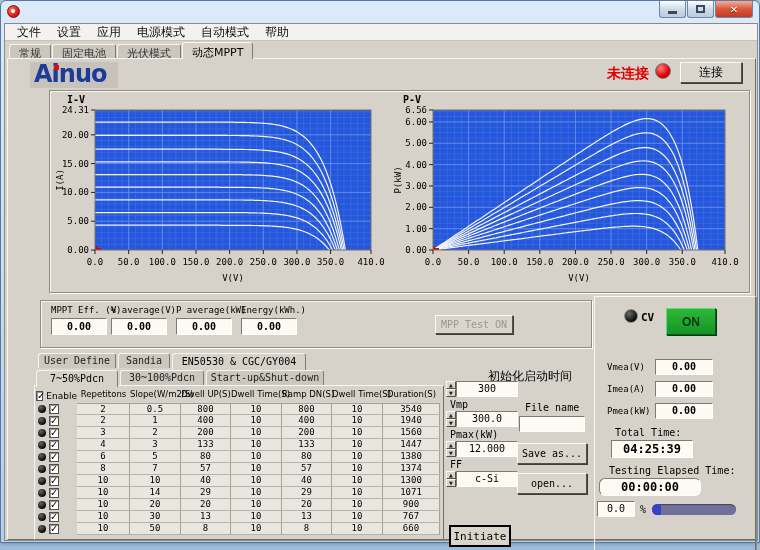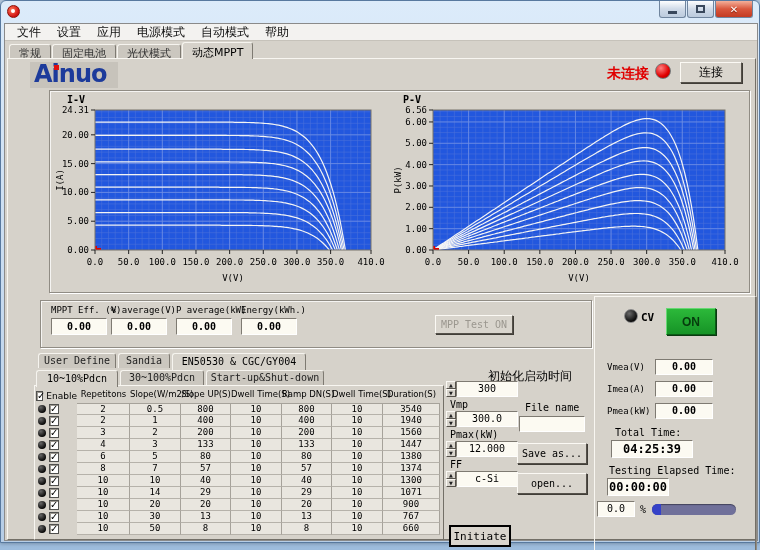--- a/index.html
+++ b/index.html
@@ -457,34 +457,34 @@
         </div>
       </div>
     <button class="btn mpp-btn">MPP Test ON</button>
 
     <div id="profile-tabs">
         <span class="ptab" style="left: 33px; top: 329px; width: 78px; height: 15px; line-height: 14px; position: absolute;">User Define</span>
         <span class="ptab" style="left: 113px; top: 329px; width: 52px; height: 15px; line-height: 14px; position: absolute;">Sandia</span>
         <span class="ptab active" style="left: 167px; top: 329px; width: 134px; height: 17px; line-height: 16px; position: absolute;">EN50530 &amp; CGC/GY004</span>
       </div>
     <div id="range-tabs">
-        <span class="rtab active" style="left: 31px; top: 346px; width: 82px; height: 17px; line-height: 16px; position: absolute;">10~10%Pdcn</span>
+        <span class="rtab active" style="left: 31px; top: 346px; width: 82px; height: 17px; line-height: 16px; position: absolute;">7~50%Pdcn</span>
         <span class="rtab" style="left: 115px; top: 346px; width: 84px; height: 15px; line-height: 14px; position: absolute;">30~100%Pdcn</span>
         <span class="rtab" style="left: 201px; top: 346px; width: 118px; height: 15px; line-height: 14px; position: absolute;">Start-up&amp;Shut-down</span>
       </div>
     <div class="subpanel"></div>
 
     <div class="tbl-head">
       <span class="th-enable">
         <span class="cb" style="margin-right:3px;"></span>
         <span>Enable</span>
       </span>
     <span class="hc" style="width: 53px;">Repetitons</span>
         <span class="hc" style="width: 51px;">Slope(W/m2/S)</span>
-        <span class="hc" style="width: 50px;">Slope UP(S)</span>
+        <span class="hc" style="width: 50px;">Dwell UP(S)</span>
         <span class="hc" style="width: 51px;">Dwell Time(S)</span>
         <span class="hc" style="width: 50px;">Ramp DN(S)</span>
         <span class="hc" style="width: 51px;">Dwell Time(S)</span>
         <span class="hc" style="width: 57px;">Duration(S)</span>
       </div>
     <div class="tbl-body" id="tbl-body">
         <div class="trow">
           <span class="cell-enable">
             <span class="row-led"></span>
             <span class="cb"></span>
@@ -683,21 +683,21 @@
             <span class="ro-box box">0.00</span>
           </div>
           <div class="ro-row" style="top: 44px; left: 0px; width: 160px;">
             <span class="ro-label">Pmea(kW)</span>
             <span class="ro-box box">0.00</span>
           </div>
         </div>
       <span class="time-label" style="left:20px; top:130px;">Total Time:</span>
       <span class="time-box box" style="left:16px; top:143px; width:82px;">04:25:39</span>
       <span class="time-label" style="left:14px; top:168px;">Testing Elapsed Time:</span>
-      <span class="time-box box" style="left:12px; top:181px; width:62px;">00:00:00</span>
+      <span class="time-box box" style="left:4px; top:181px; width:102px;border-radius:6px;">00:00:00</span>
       <span class="prog-box box">0.0</span>
       <span class="pct">%</span>
       <div class="pbar">
           <div class="pbar-fill"></div>
         </div>
     </div>
   </div>
 </div>
 
 </body></html>

